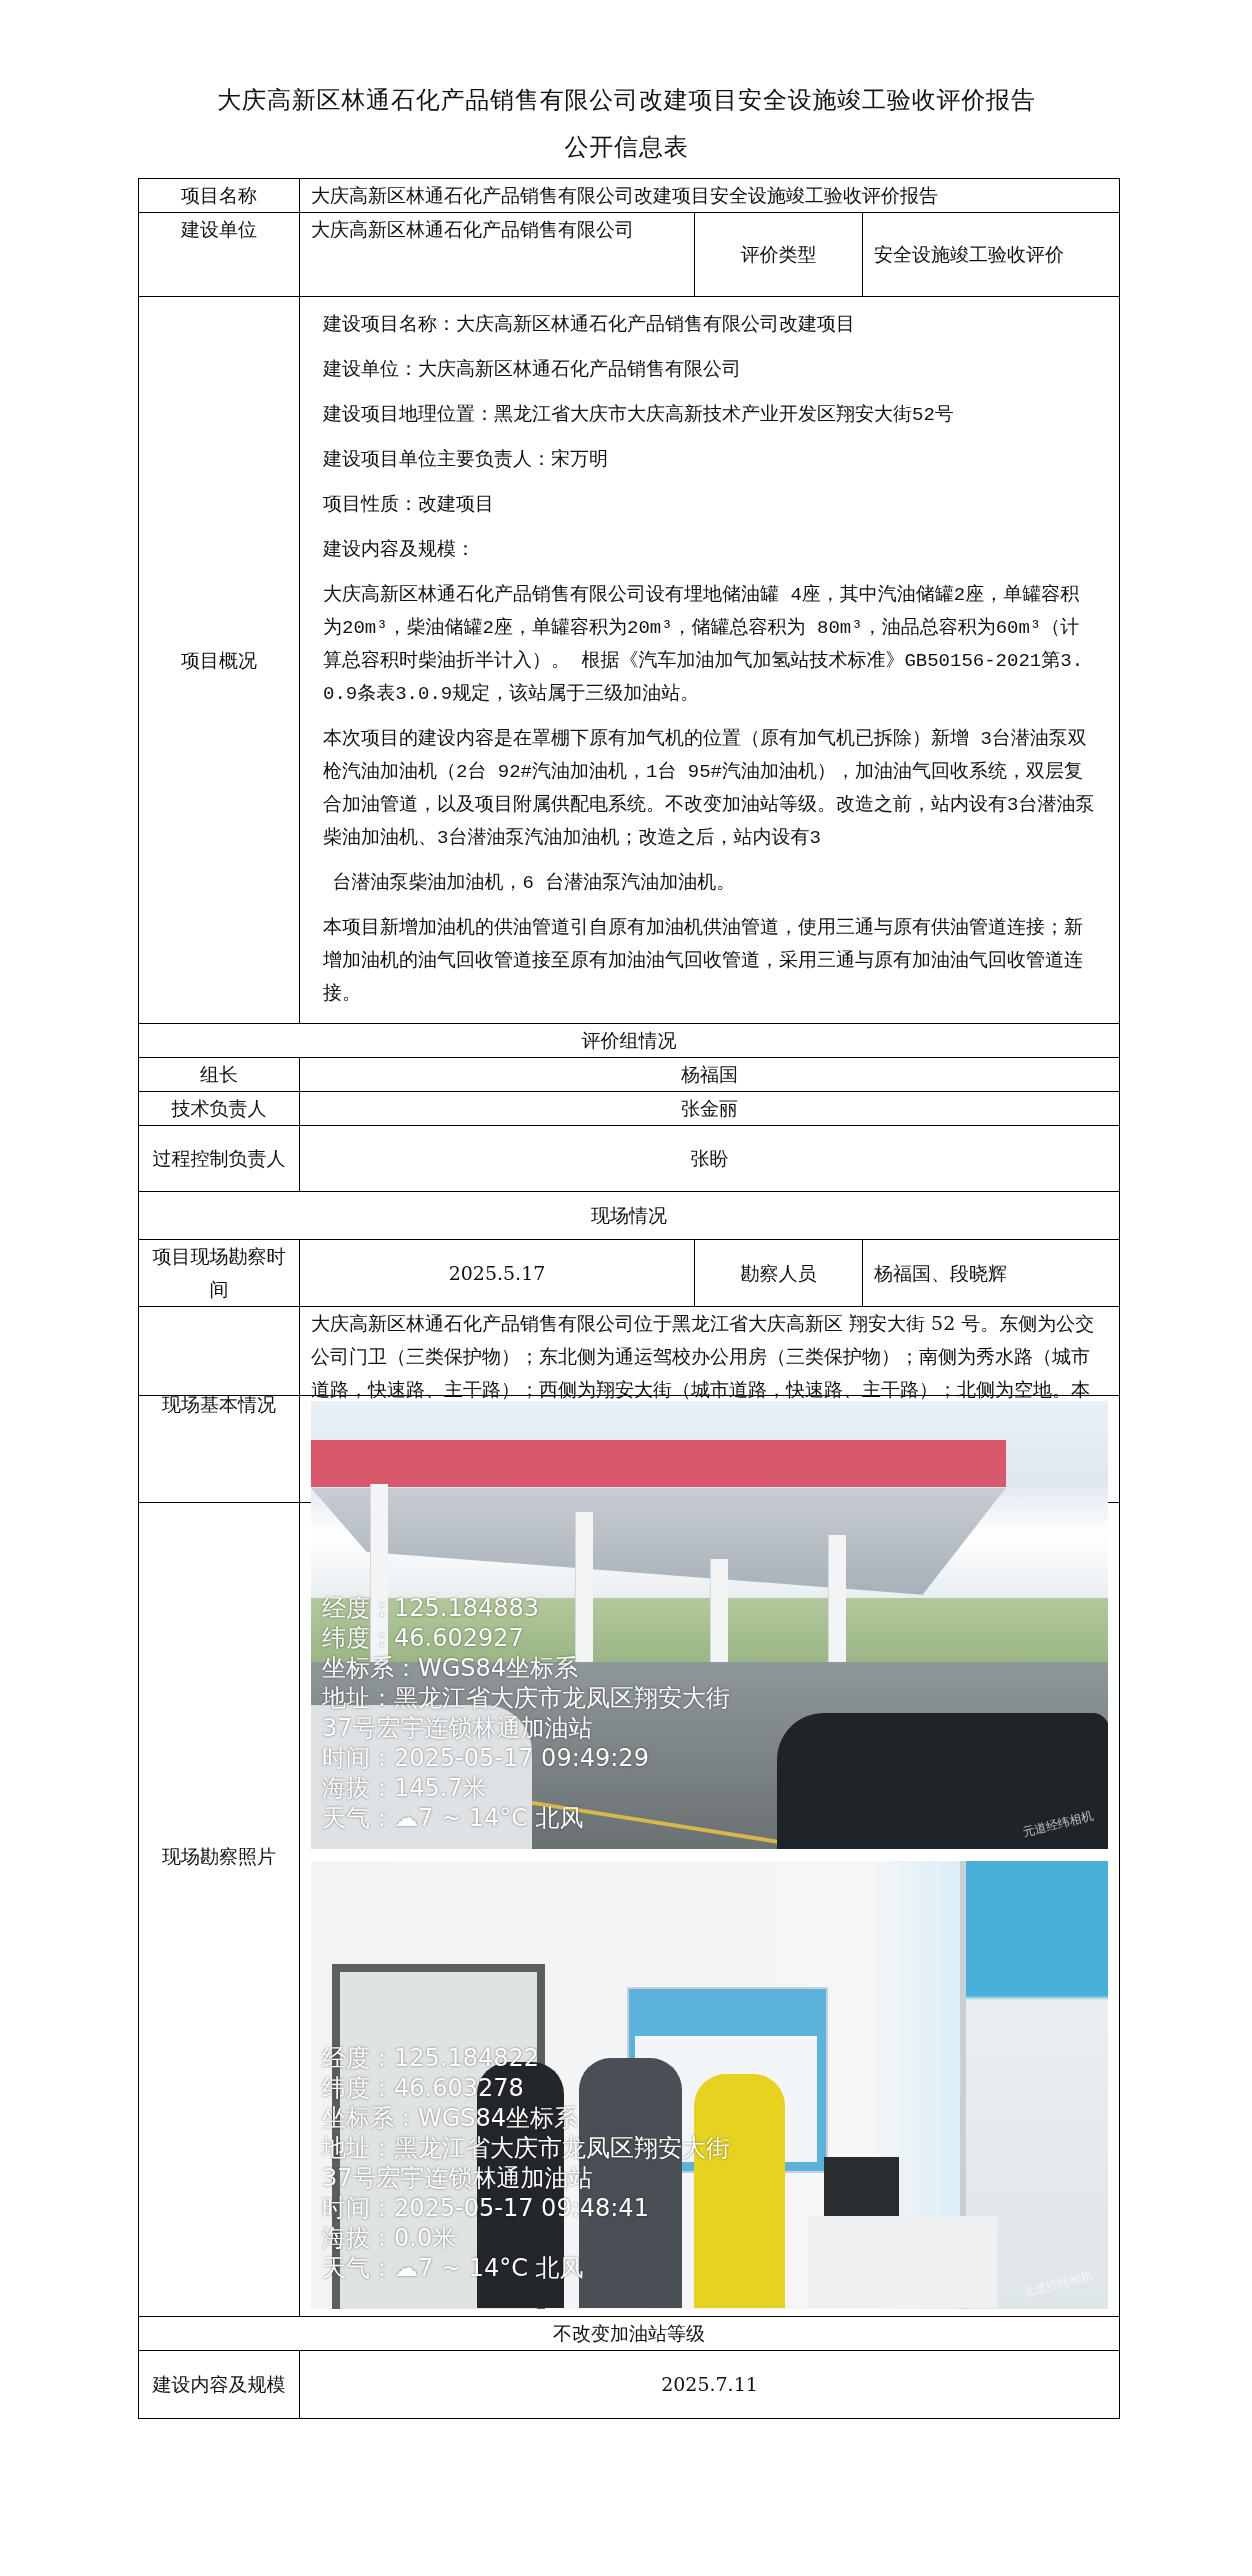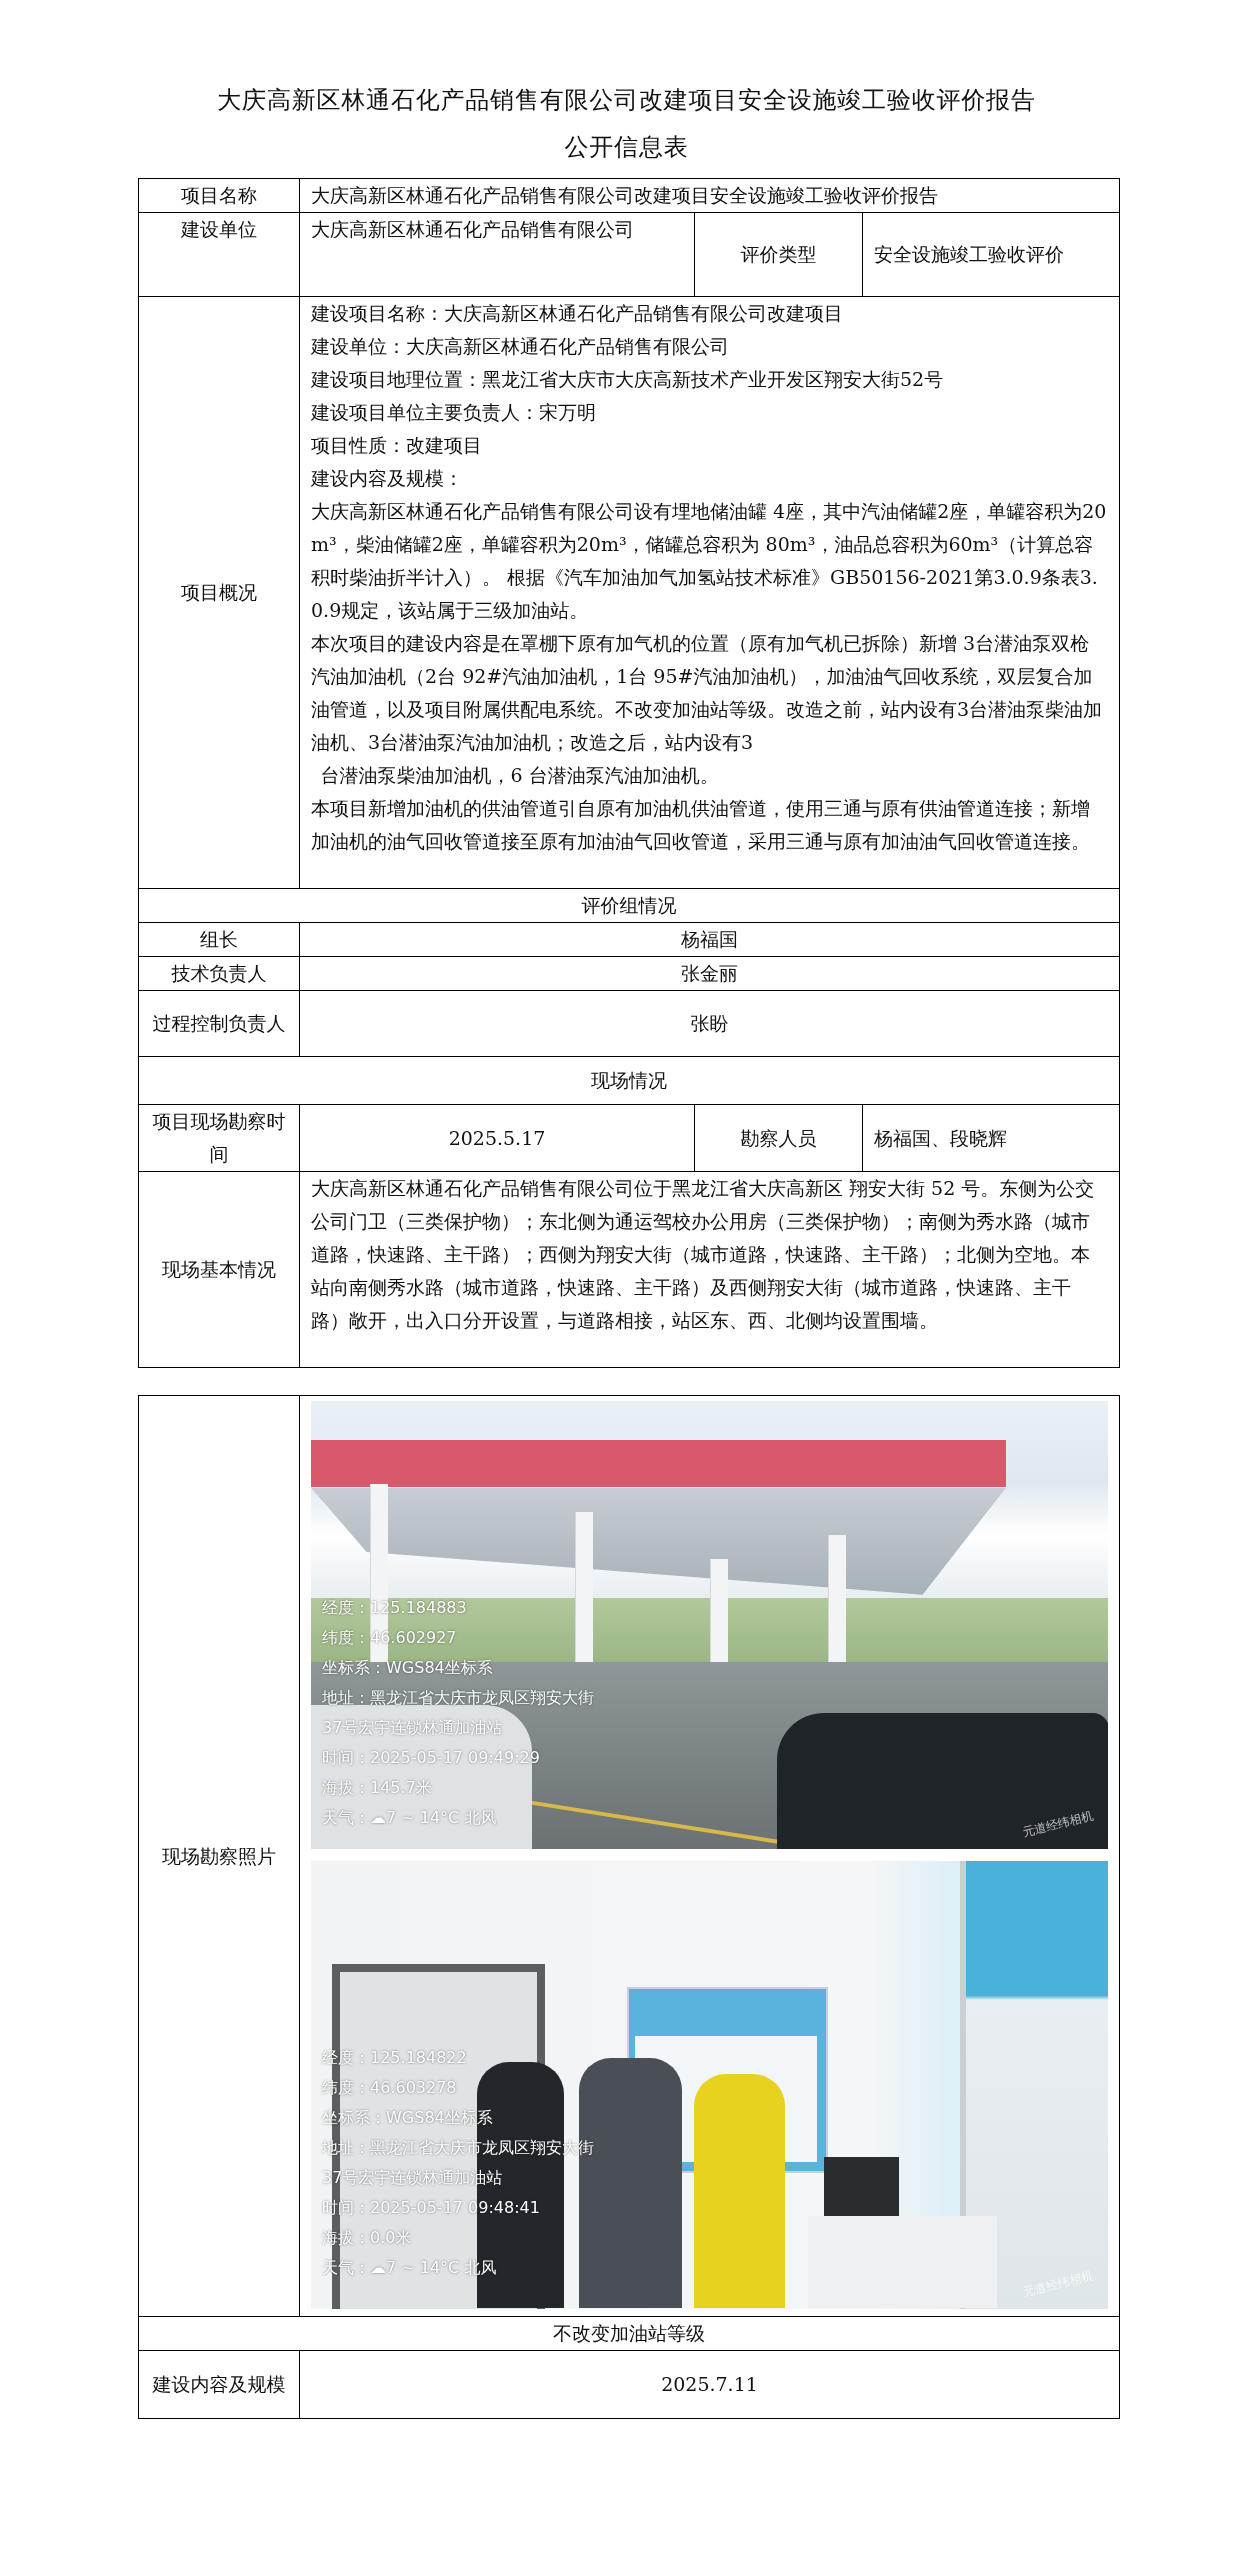--- a/index.html
+++ b/index.html
@@ -6,30 +6,30 @@
   body { width:1253px; height:2576px; position:relative; overflow:hidden;
          font-family:"DejaVu Serif","Liberation Serif",serif; color:#111; }
   .title { position:absolute; left:0; width:1253px; text-align:center; font-size:24px; letter-spacing:0.8px; }
   .t1 { top:84px; }
   .t2 { top:131px; }
   table { position:absolute; left:138px; width:981px; border-collapse:collapse; table-layout:fixed; }
   td { border:1.6px solid #000; padding:0 11px; font-size:19px; line-height:33px; vertical-align:middle; word-break:break-all; }
   td.lbl { text-align:center; padding:0 4.7px;margin-top:12px; }
   td.ctr { text-align:center; }
   td.top { vertical-align:top; }
-  .para { margin:0; }
+  .para { margin:12px;font-family:Liberation Mono, monospace; }
   .indent1 { padding-left:9.5px; }
   .photo-cell { padding:4.7px 11px 0 11px; vertical-align:top; }
   .photo { position:relative; width:797px; overflow:hidden; }
   .p1 { height:448px; margin-bottom:12px;
         background: linear-gradient(180deg,#e9f1f6 0%,#dfe8ef 18%,#ffffff 30%,#e6ecef 45%,#b9c4c8 62%,#8d9597 80%,#6f7577 100%); }
   .p2 { height:448px;
         background: linear-gradient(90deg,#f2f3f4 0%,#f5f6f7 70%,#dfeff7 80%,#cfe6f1 100%); }
   .overlay { position:absolute; left:11px; font-family:"DejaVu Sans","Liberation Sans",sans-serif; color:#fff;
-             font-size:16px; line-height:30px; text-shadow:0 0 2.4px rgba(0,0,0,.55); white-space:nowrap; }
+             font-size:24px; line-height:30px; text-shadow:0 0 2.4px rgba(0,0,0,.55); white-space:nowrap; }
   .watermark { position:absolute; right:14px; bottom:8px; font-family:"DejaVu Sans",sans-serif; font-size:12px;
                color:rgba(255,255,255,.7); transform:rotate(-14deg); }
   
   .canopy { position:absolute; left:0; top:39px; width:695px; height:47px; background:#d9586c; }
   .canopy-under { position:absolute; left:0; top:87px; width:695px; height:107px;
                   background:linear-gradient(180deg,#c7cdd2,#a7b1b8); clip-path:polygon(0 0,100% 0,88% 100%,8% 60%); }
   .pillar { position:absolute; width:17.4px; background:#f3f4f5; border-left:0.8px solid #d5d8da; }
   .trees { position:absolute; left:0; top:197px; width:797px; height:79px;
            background:linear-gradient(180deg,#a9c28c,#8fae74); opacity:.85; }
   .ground { position:absolute; left:0; top:261px; width:797px; height:187px; background:linear-gradient(180deg,#8e9799,#6b7173); }

